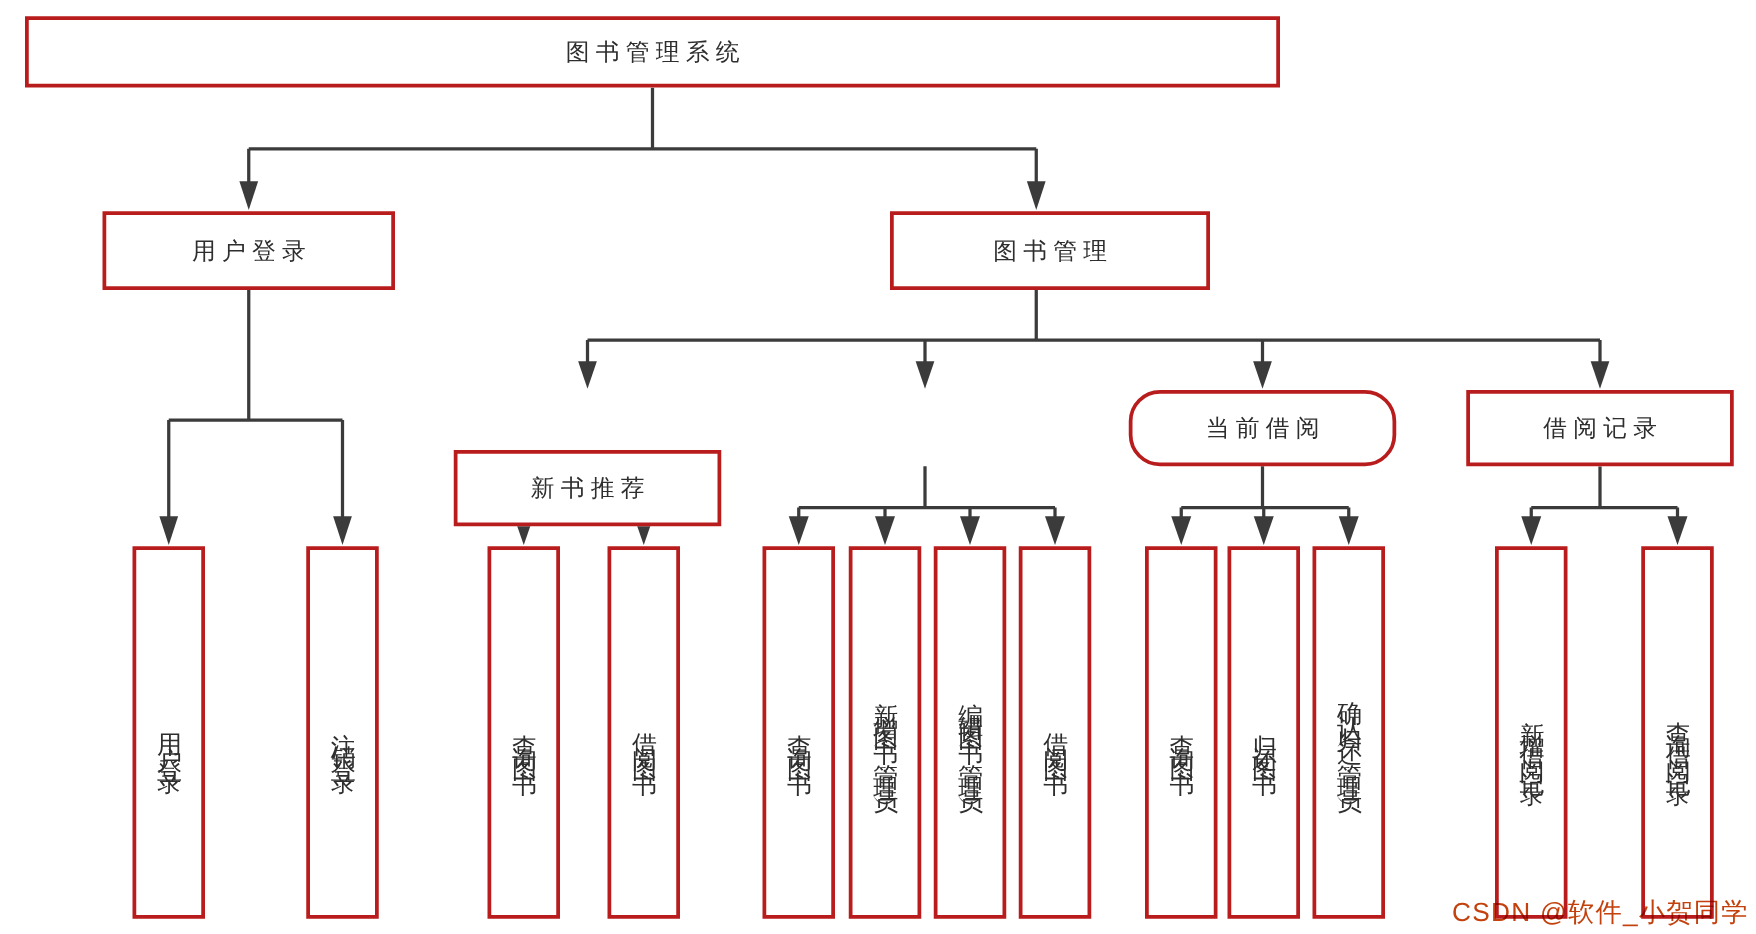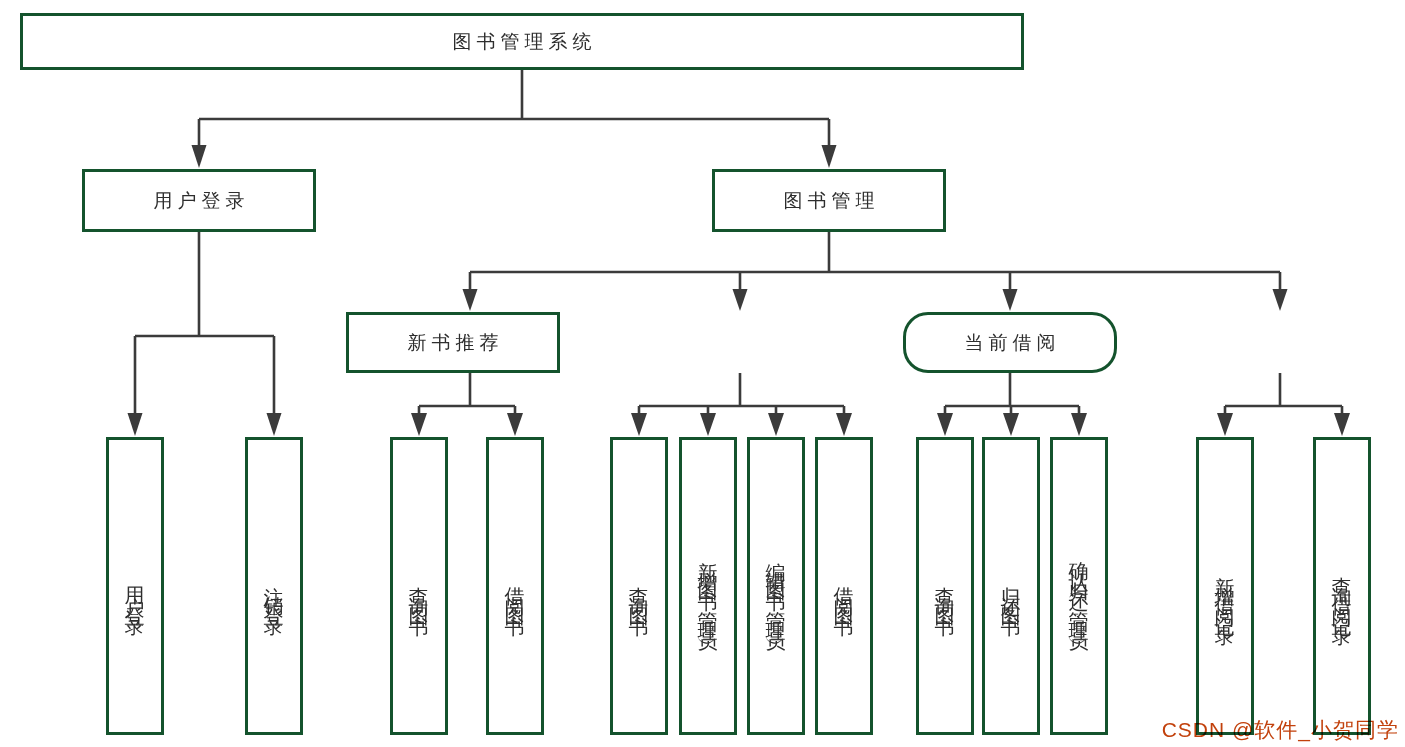--- a/index.html
+++ b/index.html
@@ -3,38 +3,38 @@
 <meta charset="utf-8">
 <style>
   html,body{margin:0;padding:0;background:#ffffff;}
   #stage{
     position:relative;width:1405px;height:747px;background:#ffffff;
     font-family:"Liberation Sans","DejaVu Sans",sans-serif;
     overflow:hidden;
   }
   #wires{position:absolute;left:0;top:0;width:1405px;height:747px;}
   .box{
-    position:absolute;background:#ffffff;border:3px solid #14532d;
+    position:absolute;background:#ffffff;border:3px solid #b91c1c;
     box-sizing:border-box;display:flex;align-items:center;justify-content:center;
     color:#2e2e2e;z-index:2;
   }
   .h{font-size:19px;letter-spacing:5px;text-indent:5px;white-space:nowrap;}
   .v{
     writing-mode:vertical-rl;text-orientation:mixed;
     font-size:20px;letter-spacing:10px;line-height:1;
     padding-top:10px;
   }
   
   .b-root{left:20px;top:13px;width:1004px;height:57px;}
   
   .b-userlogin{left:82px;top:169px;width:234px;height:63px;}
-  .b-bookmgmt{left:712px;top:169px;width:234px;height:63px;}
+  .b-bookmgmt{left:712px;top:169px;width:256px;height:63px;}
   
   .l3{top:312px;width:214px;height:61px;}
-  .b-newrec{left:346px;}
+  .b-newrec{left:363px;margin-top:48px;}
   .b-borrowing{left:633px;}
   .b-current{left:903px;border-radius:25px;}
   .b-records{left:1173px;}
   
   .l4{top:437px;width:58px;height:298px;}
   .b-a1{left:106px;}  .b-a2{left:245px;}
   .b-b1{left:390px;}  .b-b2{left:486px;}
   .b-c1{left:610px;}  .b-c2{left:679px;}  .b-c3{left:747px;}  .b-c4{left:815px;}
   .b-d1{left:916px;}  .b-d2{left:982px;}  .b-d3{left:1050px;}
   .b-e1{left:1196px;} .b-e2{left:1313px;}
@@ -89,20 +89,21 @@
     </g>
   </svg>
 
   <div class="box h b-root">图书管理系统</div>
 
   <div class="box h b-userlogin">用户登录</div>
   <div class="box h b-bookmgmt">图书管理</div>
 
   <div class="box h l3 b-newrec">新书推荐</div>
   <div class="box h l3 b-current">当前借阅</div>
+  <div class="box h l3 b-records">借阅记录</div>
 
   <div class="box v l4 b-a1">用户登录</div>
   <div class="box v l4 b-a2">注销登录</div>
 
   <div class="box v l4 b-b1">查询图书</div>
   <div class="box v l4 b-b2">借阅图书</div>
 
   <div class="box v l4 b-c1">查询图书</div>
   <div class="box v l4 b-c2">新增图书（管理员）</div>
   <div class="box v l4 b-c3">编辑图书（管理员）</div>

